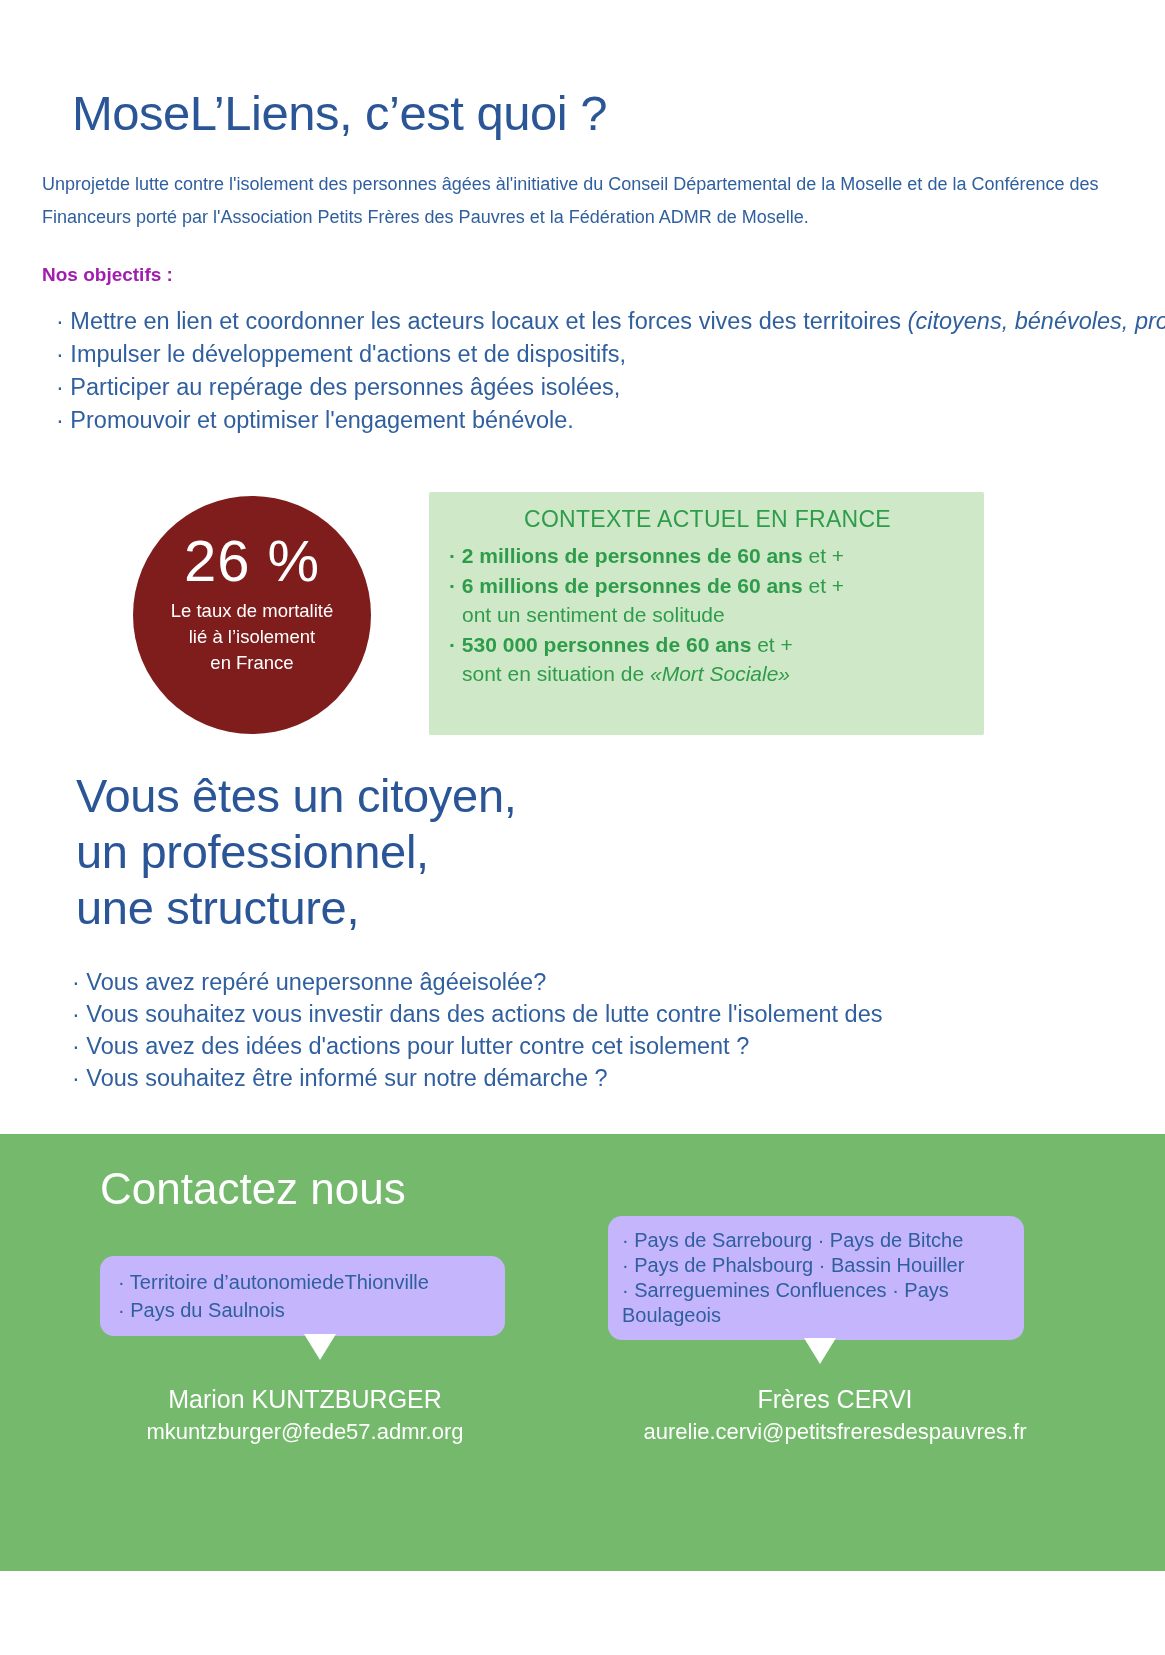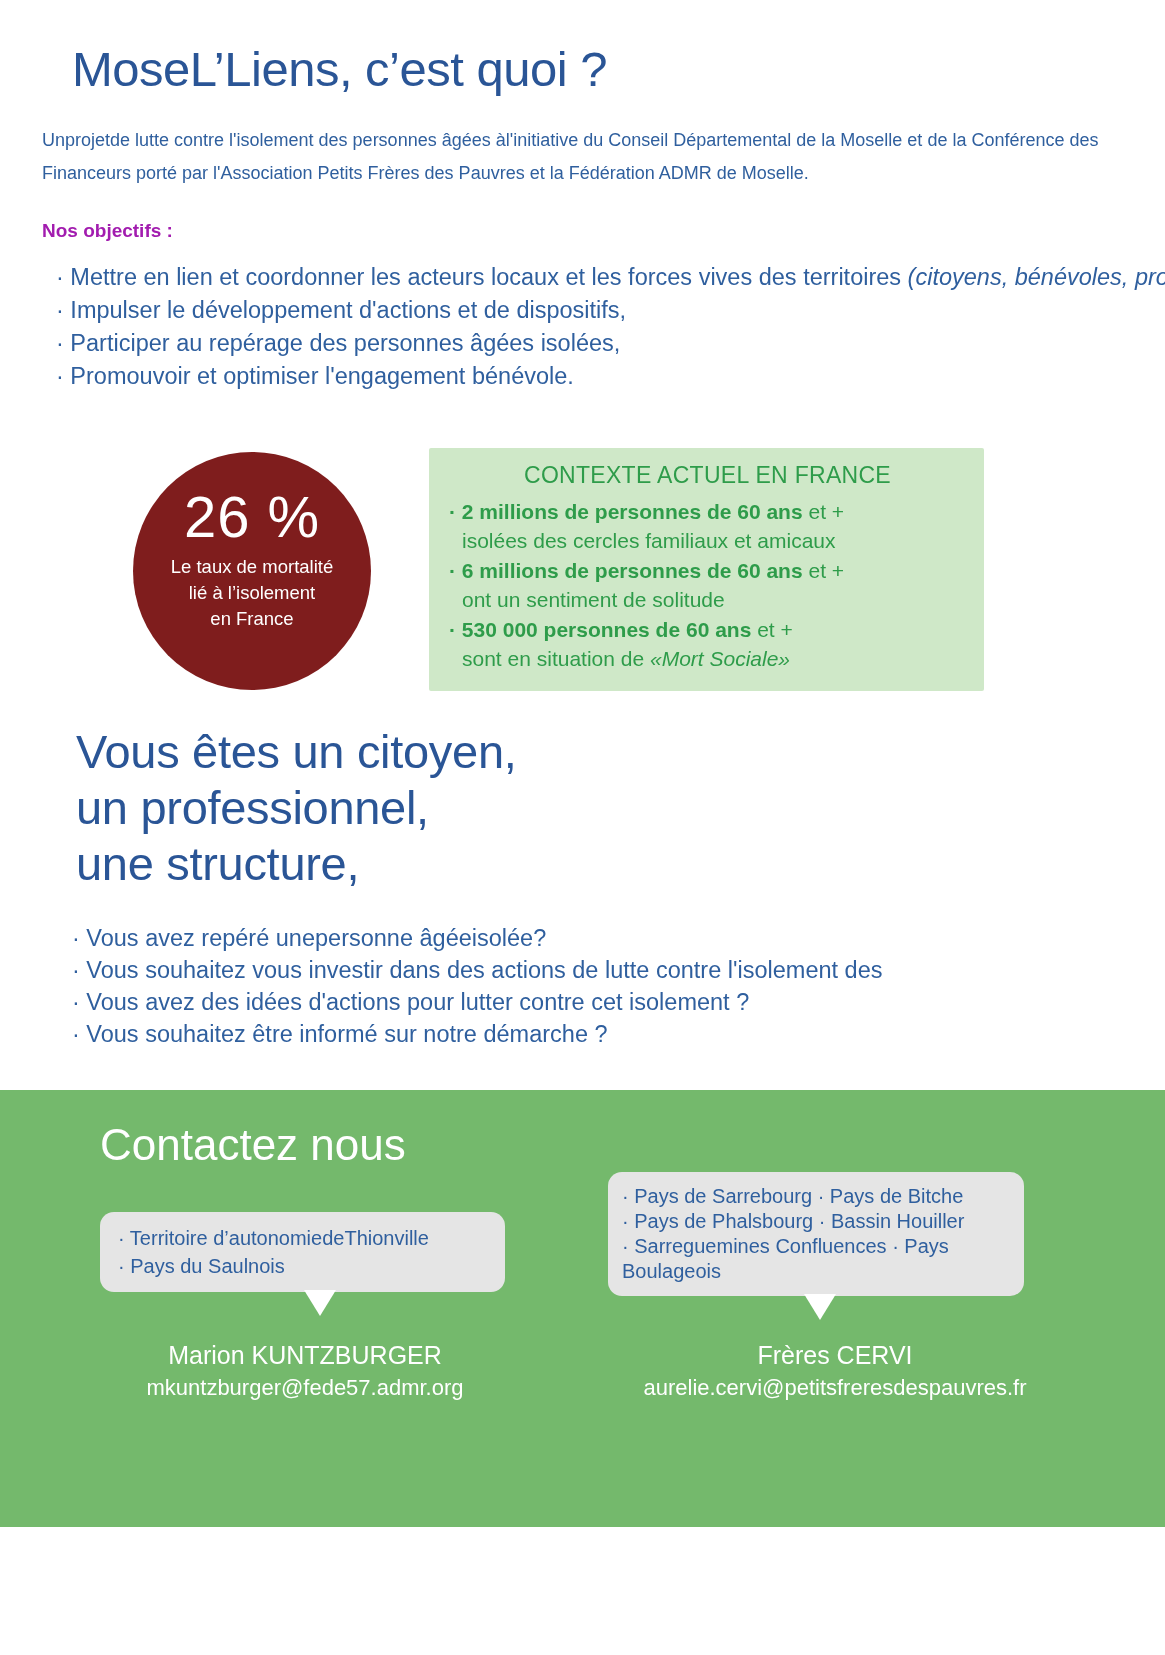--- a/index.html
+++ b/index.html
@@ -12,20 +12,21 @@
     background: #ffffff;
     font-family: "Liberation Sans", sans-serif;
     color: #2d5a9e;
     position: relative;
     overflow: hidden;
   }
   .page {
     position: relative;
     width: 1165px;
     height: 1174px;
+    margin-top: 44px;
   }
 
   
   .main-title {
     position: absolute;
     left: 72px;
     top: 8px;
     font-size: 49px;
     color: #2a5596;
     font-weight: 400;
@@ -180,21 +181,21 @@
     left: 100px;
     top: 30px;
     font-size: 44px;
     color: #ffffff;
     font-weight: 400;
   }
 
   
   .bubble {
     position: absolute;
-    background: #e5e5e5;
+    background: #c4b5fd;
     border-radius: 14px;
     color: #2f5f9e;
     box-sizing: border-box;
   }
   .bubble:after {
     content: "";
     position: absolute;
     width: 0;
     height: 0;
     border-left: 16px solid transparent;
@@ -285,21 +286,20 @@
       <span>lié à l’isolement</span><br>
       <span>en France</span>
     </div>
   </div>
 
   <div class="context-box">
     <div class="context-title">CONTEXTE ACTUEL EN FRANCE</div>
     <div class="context-list">
       <div class="ctx-item">
         <b>· 2 millions de personnes de 60 ans</b><span> et +</span>
-        <span class="sub">isolées des cercles familiaux et amicaux</span>
       </div>
       <div class="ctx-item">
         <b>· 6 millions de personnes de 60 ans</b><span> et +</span>
         <span class="sub">ont un sentiment de solitude</span>
       </div>
       <div class="ctx-item">
         <b>· 530 000 personnes de 60 ans</b><span> et +</span>
         <span class="sub"><span>sont en situation de </span><i>«Mort Sociale»</i></span>
       </div>
     </div>

